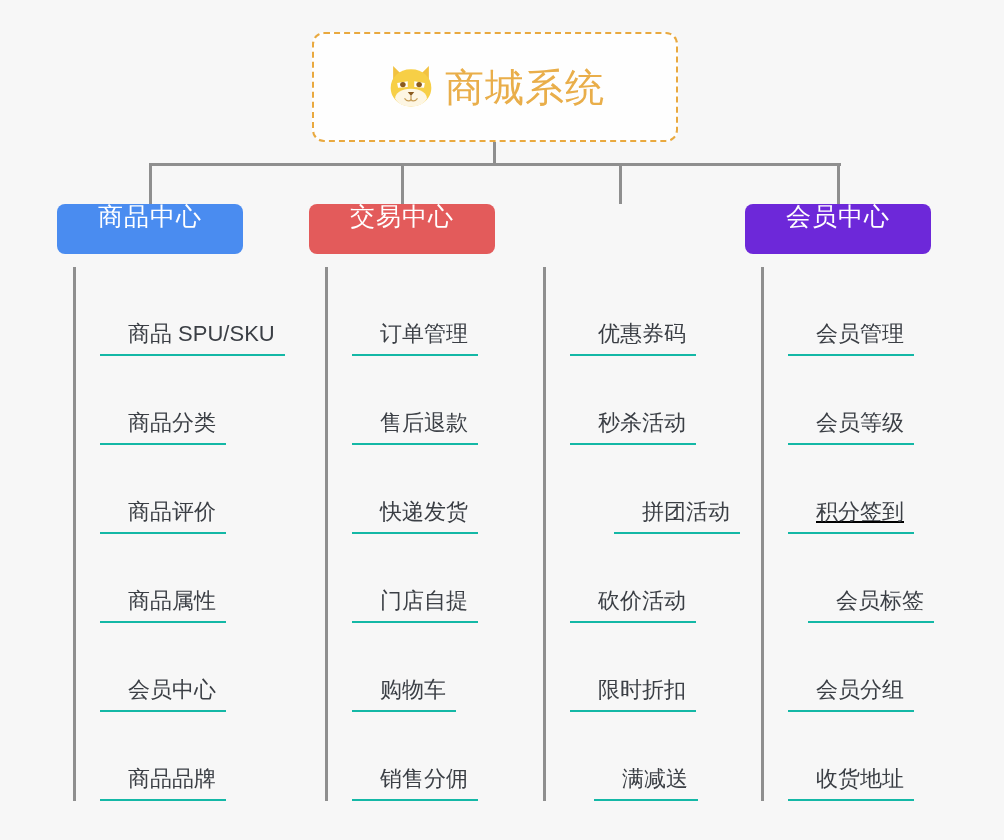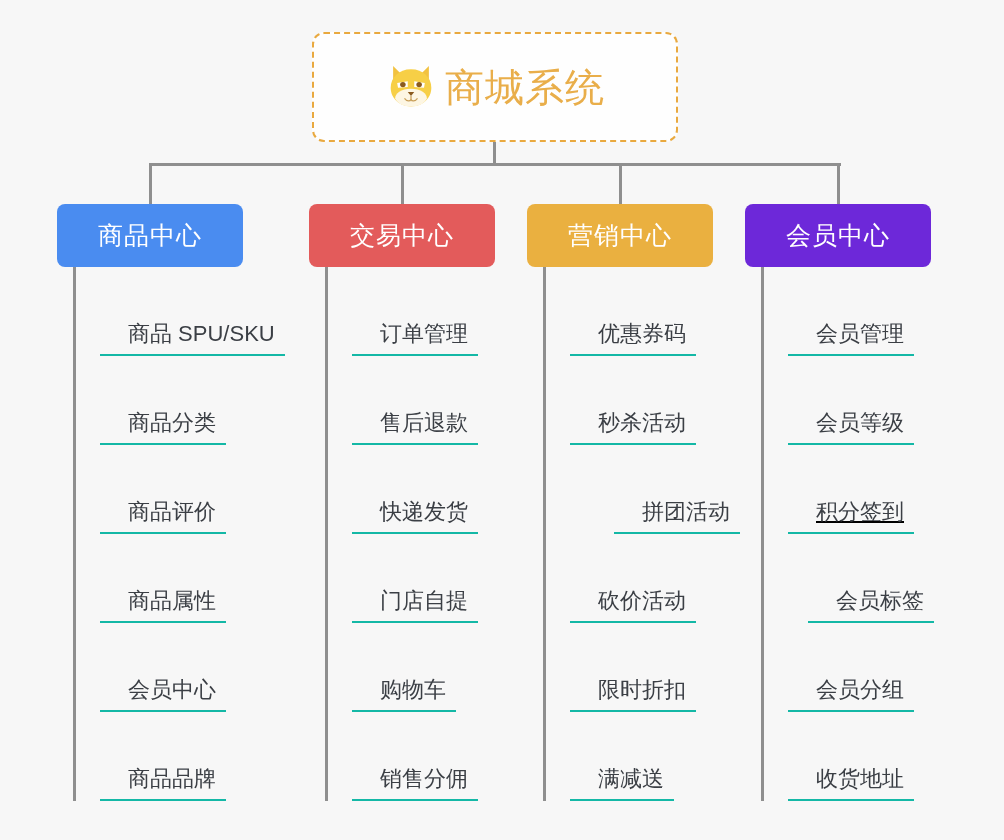--- a/index.html
+++ b/index.html
@@ -63,24 +63,24 @@
 
   
   #stem { left: 493px; top: 142px; height: 22px; }
   
   #bus  { left: 150px; top: 163px; width: 691px; }
 
   
   .cat-box {
     position: absolute;
     top: 204px;
-    height: 63px;
+    height: 50px;
     border-radius: 8px;
     display: flex;
-    align-items: center;
+    align-items: flex-start;
     justify-content: center;
     box-sizing: border-box;
   }
   .cat-label {
     font-size: 25px;
     color: #ffffff;
     letter-spacing: 1px;
     line-height: 1;
     white-space: nowrap;
   }
@@ -183,41 +183,38 @@
         <span class="leaf-label">门店自提</span>
       </div>
       <div class="leaf-item" style="top: 356px;">
         <span class="leaf-label">购物车</span>
       </div>
       <div class="leaf-item" style="top: 445px;">
         <span class="leaf-label">销售分佣</span>
       </div>
     </div>
     <div class="conn conn-v" style="left: 619px; top: 163px; height: 41px;"></div>
-    <div class="cat-box" style="left: 527px; width: 186px; background: rgb(234, 176, 64);">
-      <span class="cat-label">营销中心</span>
-    </div>
     <div class="leaf-col" style="left: 543px; height: 534px;">
       <div class="leaf-spine" style="height: 534px;"></div>
       <div class="leaf-item" style="top: 0px;">
         <span class="leaf-label">优惠券码</span>
       </div>
       <div class="leaf-item" style="top: 89px;">
         <span class="leaf-label">秒杀活动</span>
       </div>
       <div class="leaf-item" style="top: 178px; padding-left: 44px;">
         <span class="leaf-label">拼团活动</span>
       </div>
       <div class="leaf-item" style="top: 267px;">
         <span class="leaf-label">砍价活动</span>
       </div>
       <div class="leaf-item" style="top: 356px;">
         <span class="leaf-label">限时折扣</span>
       </div>
-      <div class="leaf-item" style="top: 445px;">
+      <div class="leaf-item" style="top: 445px; padding-left: 24px;">
         <span class="leaf-label">满减送</span>
       </div>
     </div>
     <div class="conn conn-v" style="left: 837px; top: 163px; height: 41px;"></div>
     <div class="cat-box" style="left: 745px; width: 186px; background: #6d28d9;">
       <span class="cat-label">会员中心</span>
     </div>
     <div class="leaf-col" style="left: 761px; height: 534px;">
       <div class="leaf-spine" style="height: 534px;"></div>
       <div class="leaf-item" style="top: 0px;">

